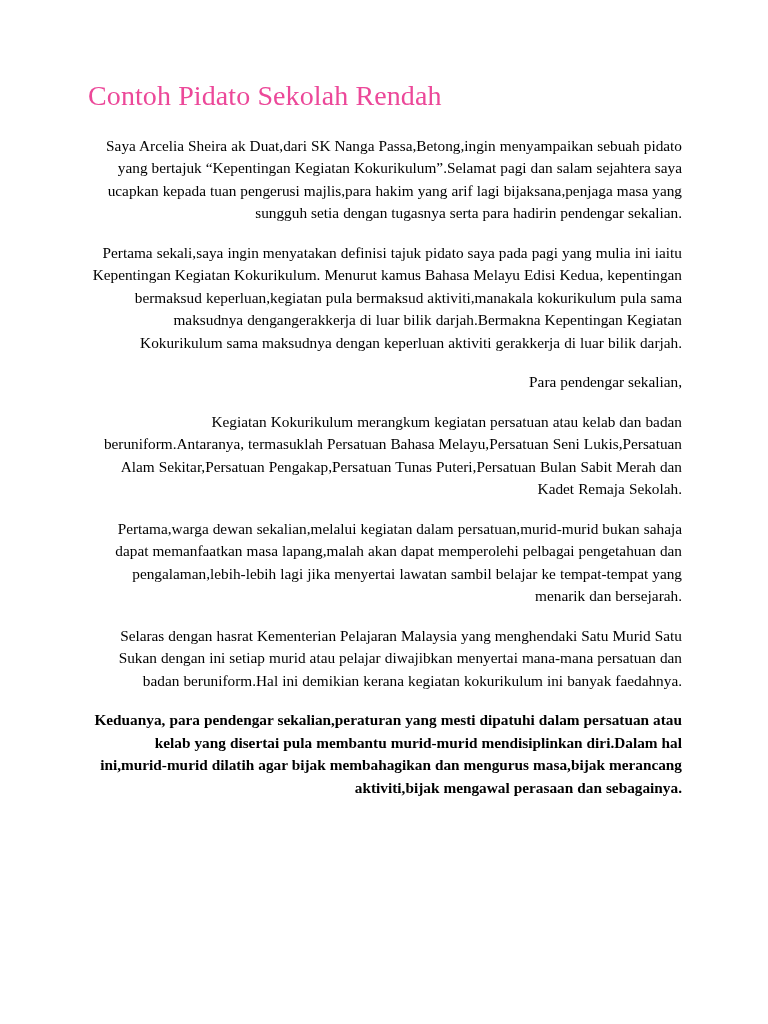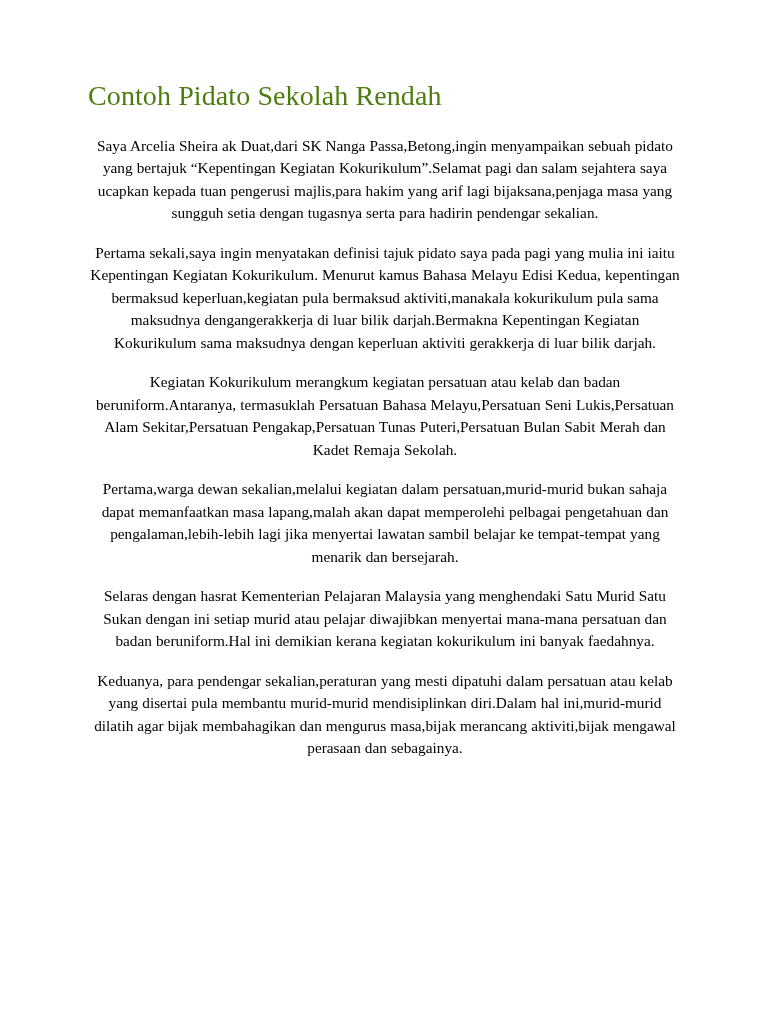--- a/index.html
+++ b/index.html
@@ -21,42 +21,44 @@
     padding: 78px 86px 0 88px;
     background: #ffffff;
   }
   .doc-title {
     font-family: "Liberation Serif", serif;
     font-size: 28px;
     font-weight: normal;
     line-height: 1.25;
     margin: 0 0 22px 0;
     letter-spacing: 0.1px;
-    color: #4d7c0f;
+    color: #ec4899;
   }
   .para {
     font-family: "Liberation Serif", serif;
     font-size: 15.3px;
     line-height: 1.47;
     margin: 0 0 17px 0;
-    text-align: center;
+    text-align: right;
     color: #000000;
     word-spacing: 0.2px;
   }
   .para.last {
     margin-bottom: 16px;
+    font-weight: bold;
   }
 </style>
 </head>
 <body>
 
 <div class="page">
 
   <h1 class="doc-title">Contoh Pidato Sekolah Rendah</h1>
 
   <p class="para">Saya Arcelia Sheira ak Duat,dari SK Nanga Passa,Betong,ingin menyampaikan sebuah pidato yang bertajuk “Kepentingan Kegiatan Kokurikulum”.Selamat pagi dan salam sejahtera saya ucapkan kepada tuan pengerusi majlis,para hakim yang arif lagi bijaksana,penjaga masa yang sungguh setia dengan tugasnya serta para hadirin pendengar sekalian.</p>
   <p class="para">Pertama sekali,saya ingin menyatakan definisi tajuk pidato saya pada pagi yang mulia ini iaitu Kepentingan Kegiatan Kokurikulum. Menurut kamus  Bahasa Melayu Edisi Kedua, kepentingan bermaksud keperluan,kegiatan pula bermaksud aktiviti,manakala kokurikulum pula sama maksudnya dengangerakkerja di luar bilik darjah.Bermakna Kepentingan  Kegiatan Kokurikulum sama maksudnya dengan keperluan aktiviti gerakkerja di luar bilik darjah.</p>
+  <p class="para">Para pendengar sekalian,</p>
   <p class="para">Kegiatan Kokurikulum merangkum kegiatan persatuan atau kelab dan badan beruniform.Antaranya, termasuklah Persatuan Bahasa Melayu,Persatuan Seni Lukis,Persatuan Alam Sekitar,Persatuan Pengakap,Persatuan Tunas Puteri,Persatuan Bulan Sabit Merah dan Kadet Remaja Sekolah.</p>
   <p class="para">Pertama,warga dewan sekalian,melalui kegiatan dalam persatuan,murid-murid bukan sahaja  dapat memanfaatkan masa lapang,malah akan dapat memperolehi pelbagai pengetahuan dan pengalaman,lebih-lebih lagi jika menyertai lawatan sambil belajar ke tempat-tempat yang menarik dan bersejarah.</p>
   <p class="para">Selaras dengan hasrat Kementerian Pelajaran Malaysia yang menghendaki Satu Murid Satu Sukan dengan ini setiap murid atau pelajar diwajibkan menyertai mana-mana persatuan dan badan beruniform.Hal ini demikian kerana kegiatan kokurikulum ini banyak faedahnya.</p>
   <p class="para last">Keduanya, para pendengar sekalian,peraturan yang mesti dipatuhi dalam persatuan atau kelab yang disertai pula membantu murid-murid mendisiplinkan diri.Dalam hal ini,murid-murid dilatih agar bijak membahagikan dan mengurus masa,bijak merancang aktiviti,bijak mengawal perasaan dan sebagainya.</p>
 
 </div>
 
 </body></html>

